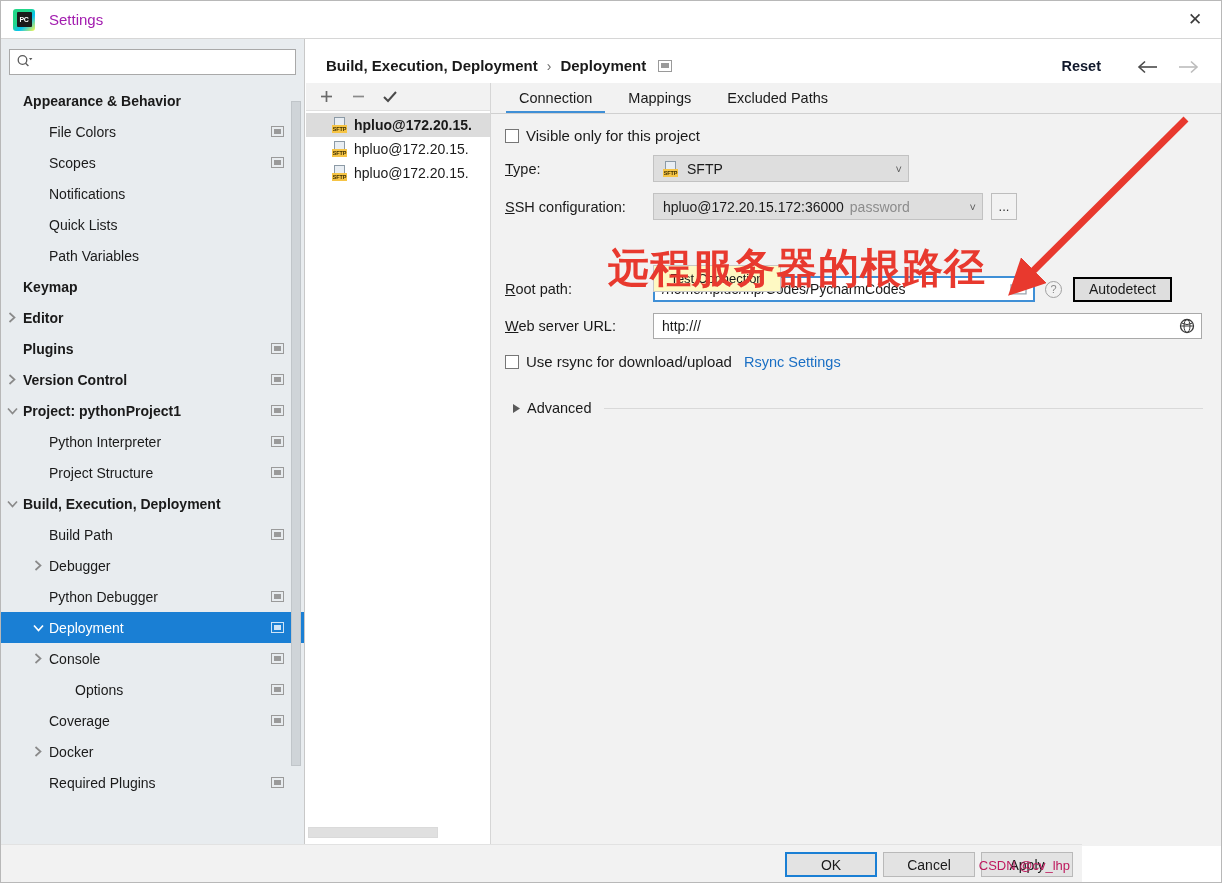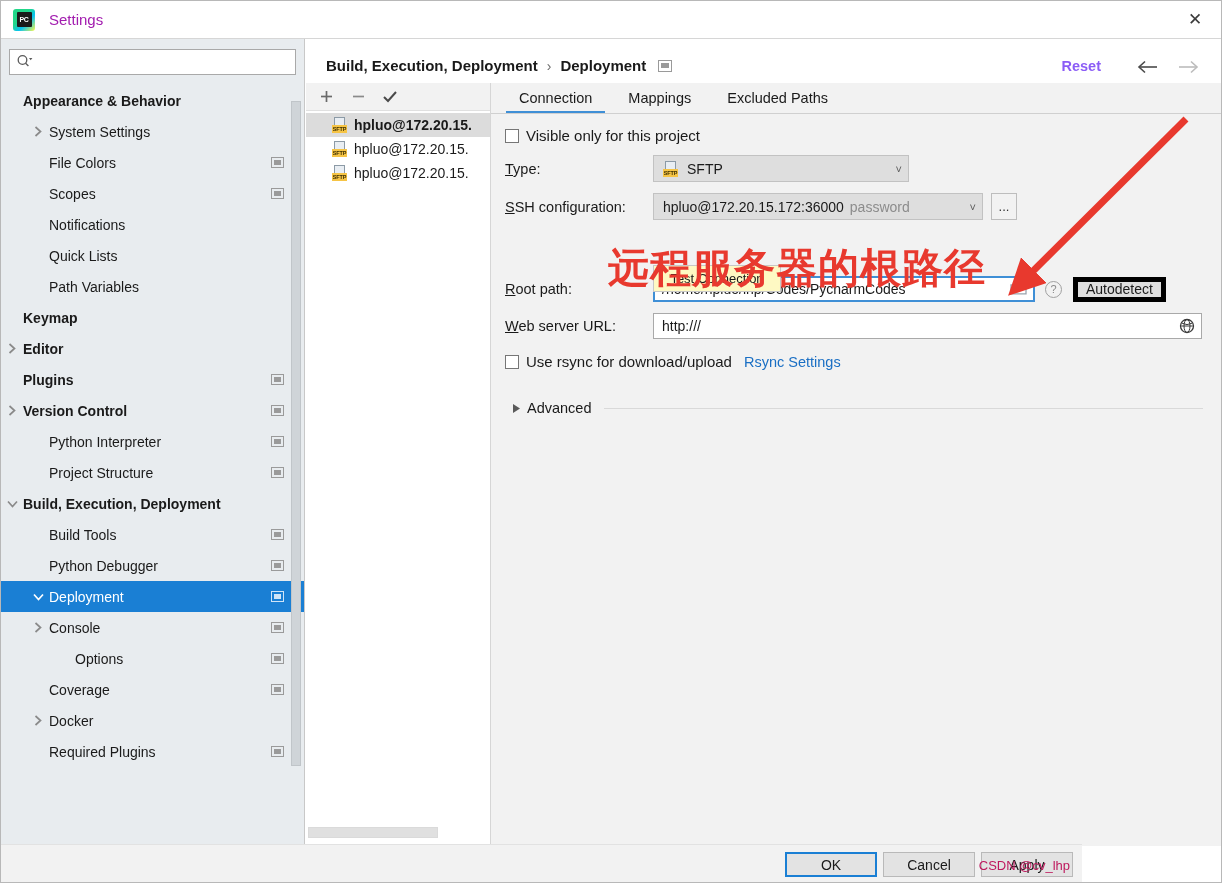--- a/index.html
+++ b/index.html
@@ -145,21 +145,21 @@
   .crumb-badge {
     width: 14px; height: 12px; border: 1px solid #9a9a9a; background: #ffffff;
     position: relative; margin-left: 3px;
   }
   .crumb-badge::after {
     content: ""; position: absolute; left: 2px; top: 2px;
     width: 8px; height: 5px; background: #9a9a9a;
   }
   .reset-link {
     position: absolute; right: 122px; top: 19px;
-    color: #8b5cf6; font-size: 14.5px; font-weight: bold; cursor: pointer;
+    color: #0f172a; font-size: 14.5px; font-weight: bold; cursor: pointer;
   }
   .nav-arrow {
     position: absolute; top: 16px;
     width: 26px; height: 24px;
     display: flex; align-items: center; justify-content: center;
   }
   .nav-back { right: 62px; }
   .nav-fwd { right: 22px; }
 
   
@@ -281,22 +281,22 @@
   .field-text { flex: 1; white-space: nowrap; overflow: hidden; }
   .folder-ico { width: 17px; height: 14px; flex: 0 0 17px; }
   .globe-ico { width: 16px; height: 16px; flex: 0 0 16px; }
   .help-q {
     width: 17px; height: 17px; border-radius: 50%;
     border: 1px solid #a0a0a0; color: #8a8a8a;
     font-size: 11px; display: flex; align-items: center; justify-content: center;
     margin-left: 10px; flex: 0 0 17px;
   }
   .btn-grey {
-    height: 25px; padding: 0 8px;
-    background: #dedede; border: 5px solid #000000;
+    height: 25px; padding: 0 14px;
+    background: #dedede; border: 2px solid #000000;
     display: flex; align-items: center; justify-content: center;
     font-size: 14px; margin-left: 11px; cursor: default;
   }
   .link-blue { color: #1a6fc4; font-size: 14.5px; margin-left: 12px; cursor: pointer; }
 
   .advanced-row {
     display: flex; align-items: center; margin-top: 30px; padding-right: 8px;
   }
   .adv-twisty { width: 22px; display: flex; align-items: center; justify-content: center; color: #5a5a5a; }
   .adv-label { font-size: 14.5px; margin-right: 12px; }
@@ -369,97 +369,106 @@
         </span>
         <input class="search-input" value="" placeholder="" style="">
       </div>
     </div>
     <div class="tree" id="tree">
         <div class="tree-row">
           <span class="twisty" style="margin-left: 0px;"></span>
           <span class="tree-label bold">Appearance &amp; Behavior</span>
         </div>
         <div class="tree-row">
+          <span class="twisty" style="margin-left: 26px;"></span>
+          <span class="tree-label">File Colors</span>
+          <span class="row-badge"></span>
+        </div>
+        <div class="tree-row">
+          <span class="twisty" style="margin-left: 26px;"></span>
+          <span class="tree-label">Scopes</span>
+          <span class="row-badge"></span>
+        </div>
+        <div class="tree-row">
+          <span class="twisty" style="margin-left: 26px;"></span>
+          <span class="tree-label">Notifications</span>
+        </div>
+        <div class="tree-row">
+          <span class="twisty" style="margin-left: 26px;"></span>
+          <span class="tree-label">Quick Lists</span>
+        </div>
+        <div class="tree-row">
+          <span class="twisty" style="margin-left: 26px;"></span>
+          <span class="tree-label">Path Variables</span>
+        </div>
+        <div class="tree-row">
+          <span class="twisty" style="margin-left: 0px;"></span>
+          <span class="tree-label bold">Keymap</span>
+        </div>
+        <div class="tree-row">
+          <span class="twisty" style="margin-left: 0px;">
+            <svg width="8" height="11" viewBox="0 0 8 11">
+              <polyline points="1.5,1 6.5,5.5 1.5,10" fill="none" stroke="currentColor" stroke-width="1.7"></polyline>
+            </svg>
+          </span>
+          <span class="tree-label bold">Editor</span>
+        </div>
+        <div class="tree-row">
+          <span class="twisty" style="margin-left: 0px;"></span>
+          <span class="tree-label bold">Plugins</span>
+          <span class="row-badge"></span>
+        </div>
+        <div class="tree-row">
+          <span class="twisty" style="margin-left: 0px;">
+            <svg width="8" height="11" viewBox="0 0 8 11">
+              <polyline points="1.5,1 6.5,5.5 1.5,10" fill="none" stroke="currentColor" stroke-width="1.7"></polyline>
+            </svg>
+          </span>
+          <span class="tree-label bold">Version Control</span>
+          <span class="row-badge"></span>
+        </div>
+        <div class="tree-row">
+          <span class="twisty" style="margin-left: 0px;">
+            <svg width="11" height="8" viewBox="0 0 11 8">
+              <polyline points="1,1.5 5.5,6.5 10,1.5" fill="none" stroke="currentColor" stroke-width="1.7"></polyline>
+            </svg>
+          </span>
+          <span class="tree-label bold">Project: pythonProject1</span>
+          <span class="row-badge"></span>
+        </div>
+        <div class="tree-row">
+          <span class="twisty" style="margin-left: 26px;"></span>
+          <span class="tree-label">Python Interpreter</span>
+          <span class="row-badge"></span>
+        </div>
+        <div class="tree-row">
+          <span class="twisty" style="margin-left: 26px;"></span>
+          <span class="tree-label">Project Structure</span>
+          <span class="row-badge"></span>
+        </div>
+        <div class="tree-row">
+          <span class="twisty" style="margin-left: 0px;">
+            <svg width="11" height="8" viewBox="0 0 11 8">
+              <polyline points="1,1.5 5.5,6.5 10,1.5" fill="none" stroke="currentColor" stroke-width="1.7"></polyline>
+            </svg>
+          </span>
+          <span class="tree-label bold">Build, Execution, Deployment</span>
+        </div>
+        <div class="tree-row">
+          <span class="twisty" style="margin-left: 26px;"></span>
+          <span class="tree-label">Build Path</span>
+          <span class="row-badge"></span>
+        </div>
+        <div class="tree-row">
           <span class="twisty" style="margin-left: 26px;">
             <svg width="8" height="11" viewBox="0 0 8 11">
               <polyline points="1.5,1 6.5,5.5 1.5,10" fill="none" stroke="currentColor" stroke-width="1.7"></polyline>
             </svg>
           </span>
-          <span class="tree-label">System Settings</span>
-        </div>
-        <div class="tree-row">
-          <span class="twisty" style="margin-left: 26px;"></span>
-          <span class="tree-label">File Colors</span>
-          <span class="row-badge"></span>
-        </div>
-        <div class="tree-row">
-          <span class="twisty" style="margin-left: 26px;"></span>
-          <span class="tree-label">Scopes</span>
-          <span class="row-badge"></span>
-        </div>
-        <div class="tree-row">
-          <span class="twisty" style="margin-left: 26px;"></span>
-          <span class="tree-label">Notifications</span>
-        </div>
-        <div class="tree-row">
-          <span class="twisty" style="margin-left: 26px;"></span>
-          <span class="tree-label">Quick Lists</span>
-        </div>
-        <div class="tree-row">
-          <span class="twisty" style="margin-left: 26px;"></span>
-          <span class="tree-label">Path Variables</span>
-        </div>
-        <div class="tree-row">
-          <span class="twisty" style="margin-left: 0px;"></span>
-          <span class="tree-label bold">Keymap</span>
-        </div>
-        <div class="tree-row">
-          <span class="twisty" style="margin-left: 0px;">
-            <svg width="8" height="11" viewBox="0 0 8 11">
-              <polyline points="1.5,1 6.5,5.5 1.5,10" fill="none" stroke="currentColor" stroke-width="1.7"></polyline>
-            </svg>
-          </span>
-          <span class="tree-label bold">Editor</span>
-        </div>
-        <div class="tree-row">
-          <span class="twisty" style="margin-left: 0px;"></span>
-          <span class="tree-label bold">Plugins</span>
-          <span class="row-badge"></span>
-        </div>
-        <div class="tree-row">
-          <span class="twisty" style="margin-left: 0px;">
-            <svg width="8" height="11" viewBox="0 0 8 11">
-              <polyline points="1.5,1 6.5,5.5 1.5,10" fill="none" stroke="currentColor" stroke-width="1.7"></polyline>
-            </svg>
-          </span>
-          <span class="tree-label bold">Version Control</span>
-          <span class="row-badge"></span>
-        </div>
-        <div class="tree-row">
-          <span class="twisty" style="margin-left: 26px;"></span>
-          <span class="tree-label">Python Interpreter</span>
-          <span class="row-badge"></span>
-        </div>
-        <div class="tree-row">
-          <span class="twisty" style="margin-left: 26px;"></span>
-          <span class="tree-label">Project Structure</span>
-          <span class="row-badge"></span>
-        </div>
-        <div class="tree-row">
-          <span class="twisty" style="margin-left: 0px;">
-            <svg width="11" height="8" viewBox="0 0 11 8">
-              <polyline points="1,1.5 5.5,6.5 10,1.5" fill="none" stroke="currentColor" stroke-width="1.7"></polyline>
-            </svg>
-          </span>
-          <span class="tree-label bold">Build, Execution, Deployment</span>
-        </div>
-        <div class="tree-row">
-          <span class="twisty" style="margin-left: 26px;"></span>
-          <span class="tree-label">Build Tools</span>
-          <span class="row-badge"></span>
+          <span class="tree-label">Debugger</span>
         </div>
         <div class="tree-row">
           <span class="twisty" style="margin-left: 26px;"></span>
           <span class="tree-label">Python Debugger</span>
           <span class="row-badge"></span>
         </div>
         <div class="tree-row selected">
           <span class="twisty" style="margin-left: 26px;">
             <svg width="11" height="8" viewBox="0 0 11 8">
               <polyline points="1,1.5 5.5,6.5 10,1.5" fill="none" stroke="currentColor" stroke-width="1.7"></polyline>

